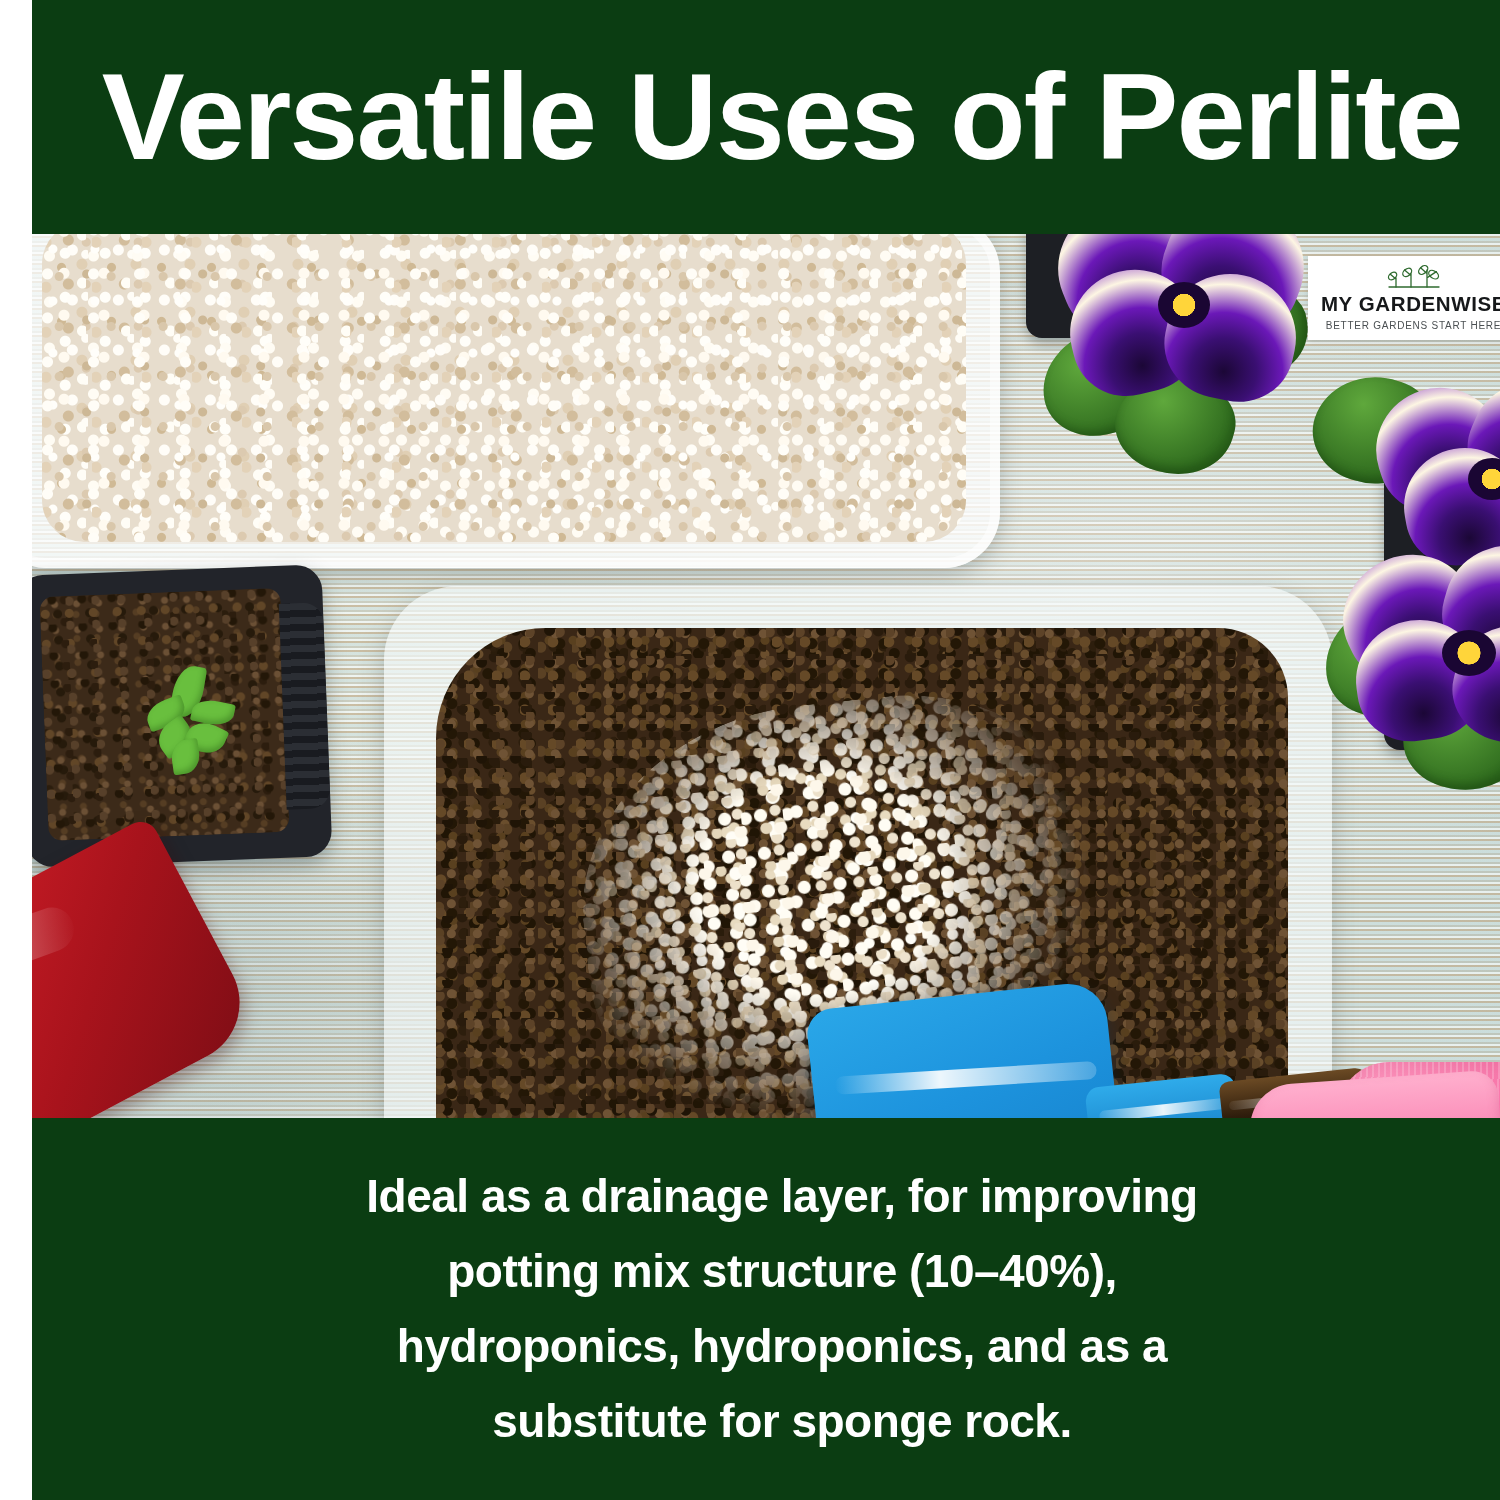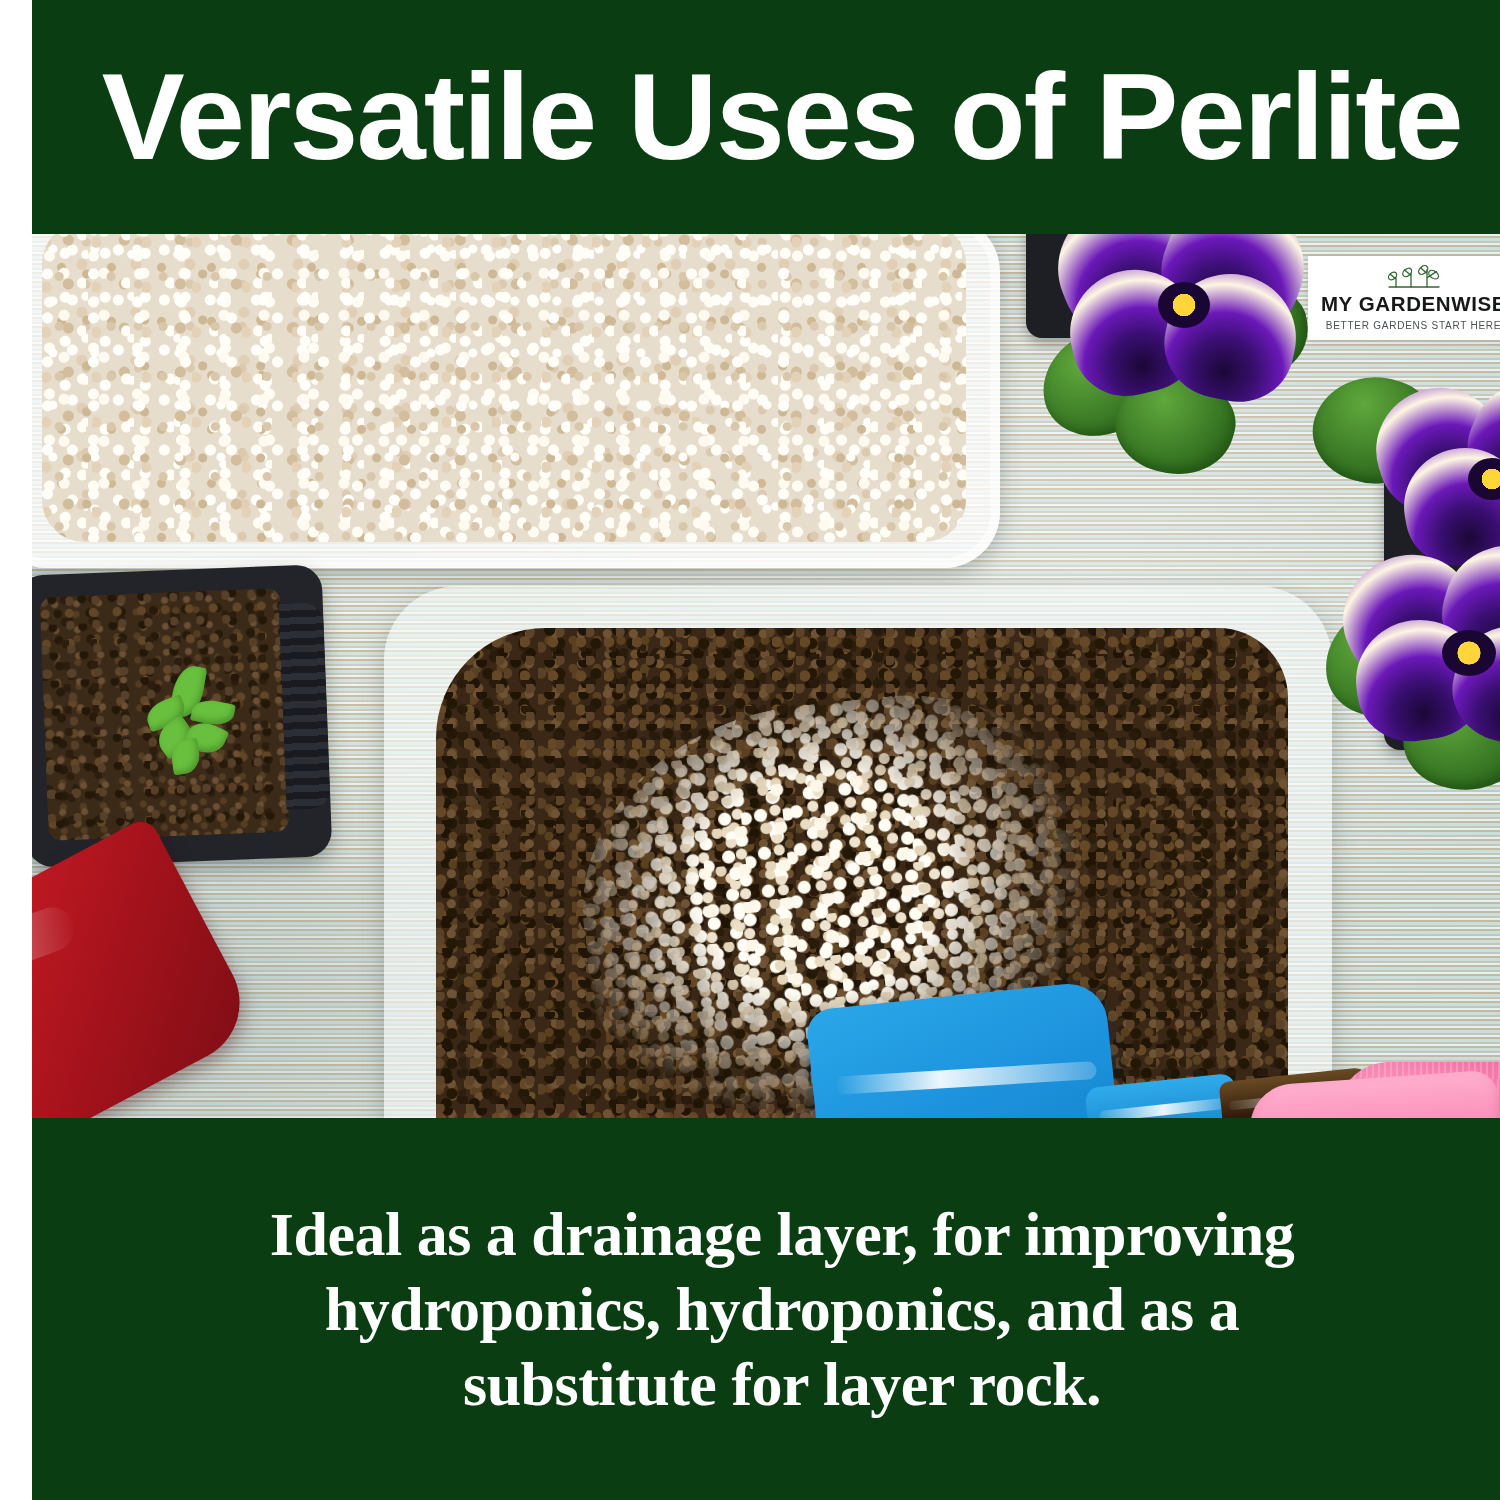--- a/index.html
+++ b/index.html
@@ -296,23 +296,23 @@
     color:#4a4f52;line-height:1;margin-top:6px;white-space:nowrap;
   }
 
   
   .caption-band{
     position:absolute;left:0;top:1118px;width:1500px;height:382px;
     background:#0b3d12;
     display:flex;align-items:center;justify-content:center;
   }
   .caption-text{
-    font-family:Liberation Serif, serif;
+    font-family:Liberation Sans, sans-serif;
     font-weight:bold;
-    font-size:62px;
+    font-size:46px;
     line-height:75px;
     color:#ffffff;
     text-align:center;
     margin:0;
     padding:0 60px;
     letter-spacing:-.5px;
     transform:scaleX(1.0);
   }
   .caption-text .ln{display:block;}
 </style>
@@ -422,18 +422,19 @@
         </g>
       </svg>
       <div class="logo-name">MY GARDENWISE</div>
       <div class="logo-tag">BETTER GARDENS START HERE</div>
     </div>
   </div>
 
   <div class="caption-band">
     <p class="caption-text">
       <span class="ln">Ideal as a drainage layer, for improving</span>
+      <span class="ln">potting mix structure (10–40%),</span>
       <span class="ln">hydroponics, hydroponics, and as a</span>
-      <span class="ln">substitute for layer rock.</span>
+      <span class="ln">substitute for sponge rock.</span>
     </p>
   </div>
 
 </div>
 
 </body></html>

